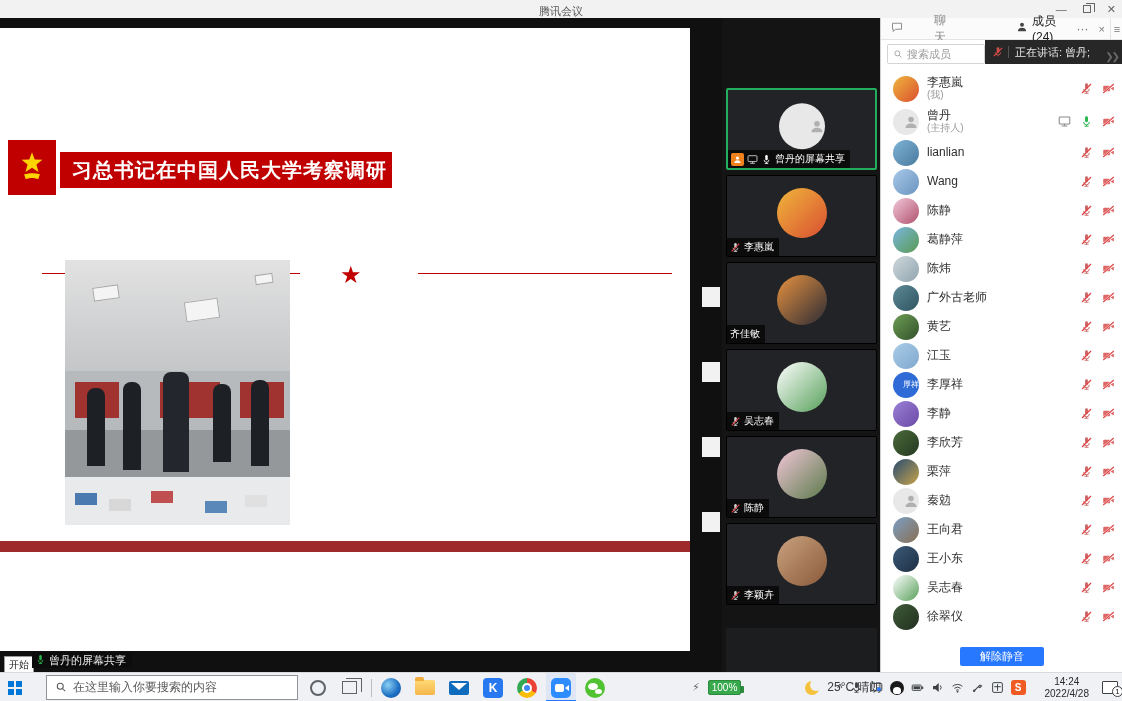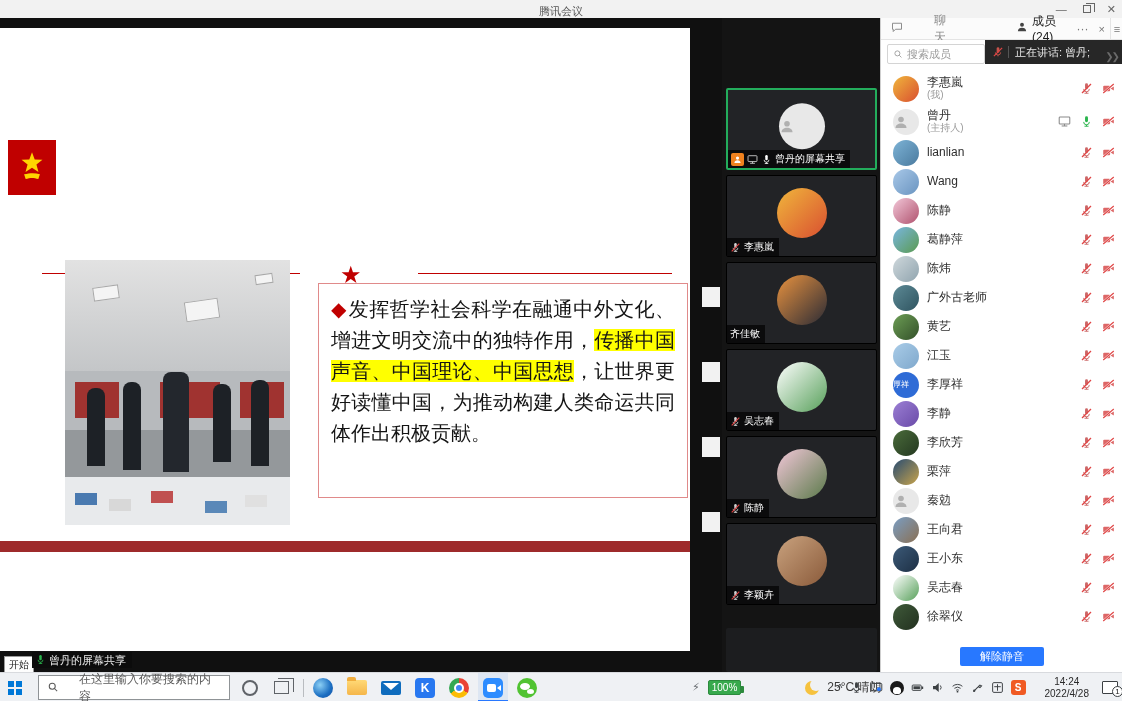--- a/index.html
+++ b/index.html
@@ -96,21 +96,21 @@
   .speaking-banner .ic { margin:0 4px 0 7px; display:inline-flex; }
   .speaking-banner svg { width:12px; height:12px; }
   .speaking-banner .div { width:1px; height:12px; background:#555; margin-right:6px; }
   .speaking-banner .txt { color:#e8e8e8; font-size:11px; }
   .speaking-banner .wm { position:absolute; right:4px; bottom:2px; color:#6a6a6a; font-size:10px; letter-spacing:-2px; }
 
   .member-list { position:absolute; left:0; top:54px; width:242px; height:568px; overflow:hidden; }
   .mrow { display:flex; align-items:center; height:29px; padding:0 8px 0 12px; }
   .mrow.tall { height:33px; }
   .avatar { flex:0 0 auto; width:26px; height:26px; border-radius:50%; overflow:hidden; display:flex;
-            align-items:center; justify-content:flex-start; }
+            align-items:center; justify-content:flex-end; }
   .avatar.default { background:#e8e8e8; }
   .avatar.default svg { width:16px; height:16px; }
   .avatar .atxt { color:#fff; font-size:8px; line-height:1; text-align:center; }
   .mname { flex:1 1 auto; margin-left:8px; overflow:hidden; }
   .mname .n { display:block; font-size:12px; color:#2e2e2e; line-height:13px; white-space:nowrap; }
   .mname .sub { display:block; font-size:10px; color:#9a9a9a; line-height:12px; }
   .mics { flex:0 0 auto; display:flex; align-items:center; gap:9px; }
   .mics .ic { display:inline-flex; }
   .mics svg { width:13px; height:13px; }
 
@@ -120,22 +120,22 @@
                 font-size:11px; font-family:inherit; cursor:pointer; }
 
   
   .taskbar { position:absolute; left:0; top:672px; width:1122px; height:29px; background:#eff1f4; border-top:1px solid #d8dade; }
   .tb-left { position:absolute; left:0; top:0; height:29px; display:flex; align-items:center; }
   .start-btn { width:30px; height:29px; display:flex; align-items:center; justify-content:center; }
   .winlogo { position:relative; width:14px; height:14px; }
   .winlogo i { position:absolute; width:6px; height:6px; background:#0078d7; }
   .winlogo i:nth-child(1){left:0;top:0} .winlogo i:nth-child(2){right:0;top:0}
   .winlogo i:nth-child(3){left:0;bottom:0} .winlogo i:nth-child(4){right:0;bottom:0}
-  .tb-search { width:192px; height:25px; background:#fff; border:1px solid #8f9396; display:flex; align-items:center;
-               gap:20px; padding:0 8px; margin-left:8px; }
+  .tb-search { width:252px; height:25px; background:#fff; border:1px solid #8f9396; display:flex; align-items:center;
+               gap:6px; padding:0 8px; margin-left:16px; }
   .tb-search svg { width:12px; height:12px; }
   .tb-search .ph { font-size:12px; color:#5a5a5a; }
   .cortana { width:16px; height:16px; border:2px solid #5f6368; border-radius:50%; margin-left:12px; }
   .taskview { position:relative; width:15px; height:13px; border:1px solid #5f6368; margin-left:16px; background:#eff1f4; }
   .taskview:before { content:""; position:absolute; left:3px; top:-4px; width:15px; height:13px; border:1px solid #5f6368; border-left:none; border-bottom:none; }
   .tb-sep { width:1px; height:18px; background:#b9bcc0; margin-left:14px; }
   .tb-app { width:30px; height:29px; display:flex; align-items:center; justify-content:center; margin-left:4px; position:relative; }
   .tb-app.active { background:#dde6f2; box-shadow:inset 0 -2px 0 #2878ff; }
   .app-ic { width:20px; height:20px; border-radius:50%; }
   .ic-edge { background:radial-gradient(circle at 35% 35%, #8cd0f5, #1b6ec2 60%, #174f9e); }
@@ -193,20 +193,21 @@
   </div>
 
   <div class="share-area">
     <div class="slide">
       <div class="emblem">
         <svg viewBox="0 0 24 24">
             <path d="M12 2l1.7 4.6 4.9.2-3.8 3 1.3 4.7L12 11.8l-4.1 2.7 1.3-4.7-3.8-3 4.9-.2z" fill="#ffd400"></path>
             <path d="M7 16c4-1 7-1 10 0l-1 3c-3-1-5-1-8 0z" fill="#ffd400"></path>
           </svg>
       </div>
+      <div class="slide-title">习总书记在中国人民大学考察调研</div>
       <div class="star-row">
         <span class="line l1"></span>
         <span class="star">★</span>
         <span class="line l2"></span>
       </div>
       <div class="photo">
         <div class="ceiling"></div>
         <div class="lamp" style="left:28px;top:26px;"></div>
         <div class="lamp" style="left:120px;top:40px;width:34px;height:20px;"></div>
         <div class="lamp" style="left:190px;top:14px;width:18px;height:10px;"></div>
@@ -219,23 +220,20 @@
         <div class="fig" style="left:58px;top:122px;height:88px;"></div>
         <div class="fig" style="left:98px;top:112px;width:26px;height:100px;background:#23272d;"></div>
         <div class="fig" style="left:148px;top:124px;"></div>
         <div class="fig" style="left:186px;top:120px;height:86px;"></div>
         <div class="table"></div>
         <div class="books" style="left:10px;bottom:20px;background:#4a7ab0;"></div>
         <div class="books" style="left:44px;bottom:14px;background:#d8d8d8;"></div>
         <div class="books" style="left:86px;bottom:22px;background:#c05050;"></div>
         <div class="books" style="left:140px;bottom:12px;background:#5a88b8;"></div>
         <div class="books" style="left:180px;bottom:18px;background:#e0e0e0;"></div>
-      </div>
-      <div class="textbox">
-        <span class="bullet">◆</span><span>发挥哲学社会科学在融通中外文化、增进文明交流中的独特作用，</span><mark>传播中国声音、中国理论、中国思想</mark><span>，让世界更好读懂中国，为推动构建人类命运共同体作出积极贡献。</span>
       </div>
       <div class="maroon-bar"></div>
     </div>
     <div class="mini-squares">
       <div style="top:269px;"></div>
         <div style="top:344px;"></div>
         <div style="top:419px;"></div>
         <div style="top:494px;"></div>
     </div>
     <div class="start-tooltip">开始</div>

